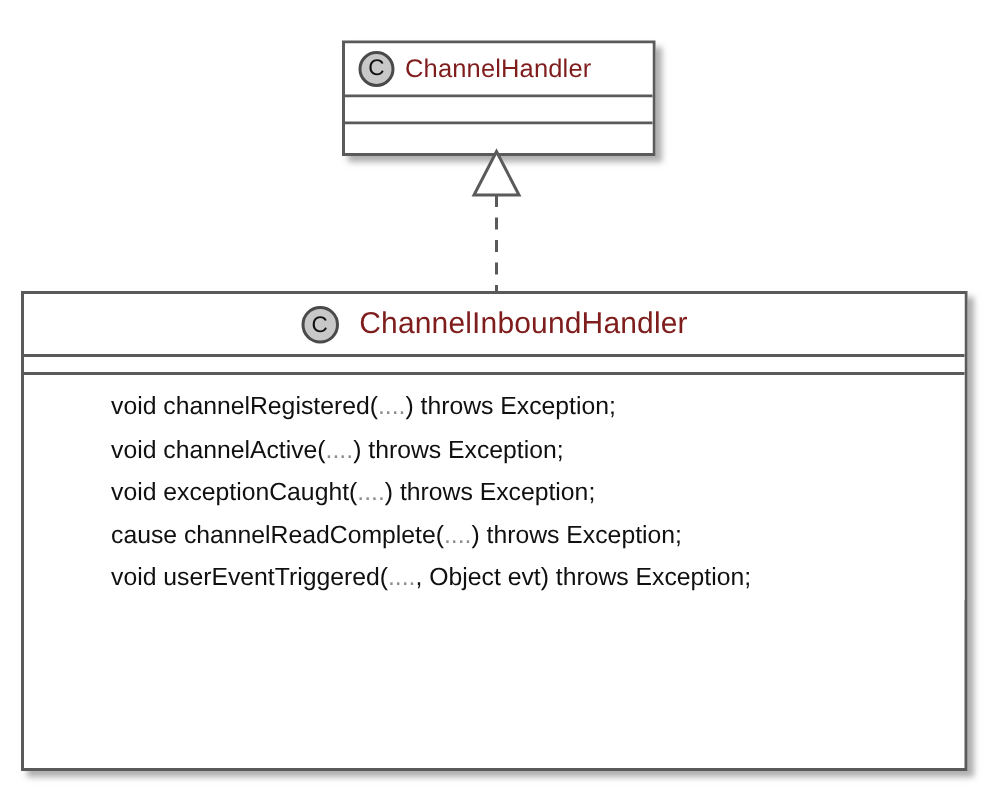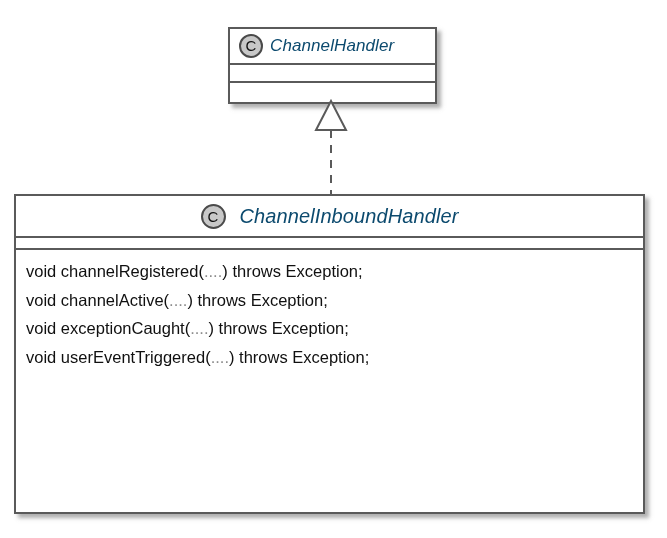--- a/index.html
+++ b/index.html
@@ -54,24 +54,23 @@
     background: #c8c8c8;
     border: 2px solid #4a4a4a;
     box-sizing: border-box;
     text-align: center;
     color: #101010;
     font-weight: 400;
     flex: 0 0 auto;
   }
 
   .class-name {
-    color: #0c4a6e;
+    color: #7f1d1d;
     white-space: nowrap;
     letter-spacing: 0.1px;
-    font-style: italic;
   }
 
   
   #class-channelhandler {
     left: 228px;
     top: 27px;
     width: 209px;
     height: 77px;
   }
   #class-channelhandler .uml-title {
@@ -109,20 +108,21 @@
     line-height: 21px;
     font-size: 15px;
     margin-right: 14px;
   }
   #class-channelinboundhandler .class-name {
     font-size: 20px;
   }
   #class-channelinboundhandler .attrs { height: 12px; }
   #class-channelinboundhandler .ops {
     padding: 7px 0 0 10px;
+    margin-left: 48px;
   }
 
   .method-line {
     font-size: 16.5px;
     line-height: 28.6px;
     color: #101010;
     white-space: nowrap;
     letter-spacing: 0px;
   }
   .method-line .ellipsis-args {
@@ -163,17 +163,18 @@
   <div class="uml-class" id="class-channelinboundhandler">
     <div class="uml-title">
       <span class="class-icon">C</span>
       <span class="class-name">ChannelInboundHandler</span>
     </div>
     <div class="uml-compartment divided attrs"></div>
     <div class="uml-compartment ops" id="operations-list">
         <div class="method-line"><span>void channelRegistered(</span><span class="ellipsis-args">....</span><span>) throws Exception;</span></div>
         <div class="method-line"><span>void channelActive(</span><span class="ellipsis-args">....</span><span>) throws Exception;</span></div>
         <div class="method-line"><span>void exceptionCaught(</span><span class="ellipsis-args">....</span><span>) throws Exception;</span></div>
-        <div class="method-line"><span>void userEventTriggered(</span><span class="ellipsis-args">....</span><span>) throws Exception;</span></div>
+        <div class="method-line"><span>cause channelReadComplete(</span><span class="ellipsis-args">....</span><span>) throws Exception;</span></div>
+        <div class="method-line"><span>void userEventTriggered(</span><span class="ellipsis-args">....</span><span>, Object evt) throws Exception;</span></div>
       </div>
   </div>
 
 </div>
 
 </body></html>

